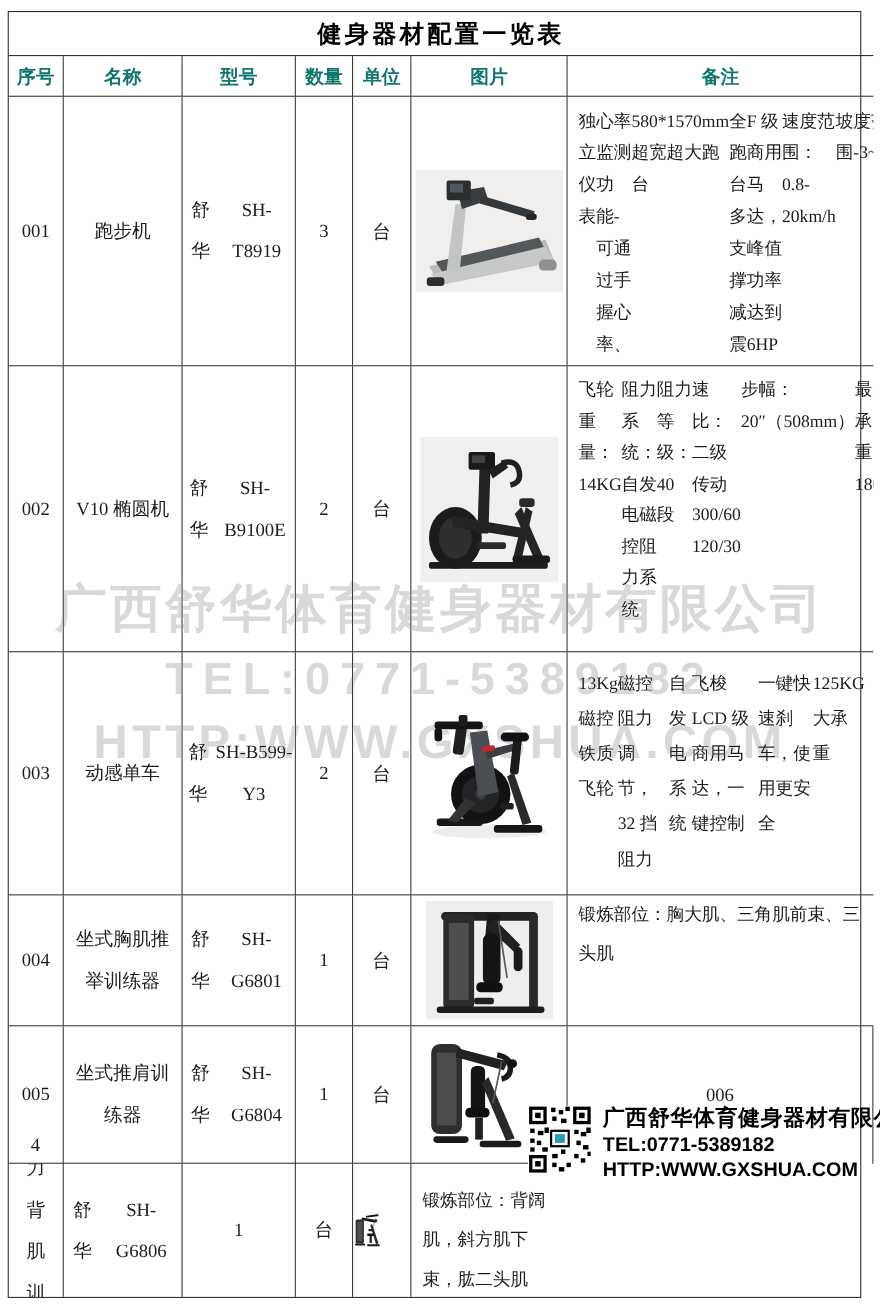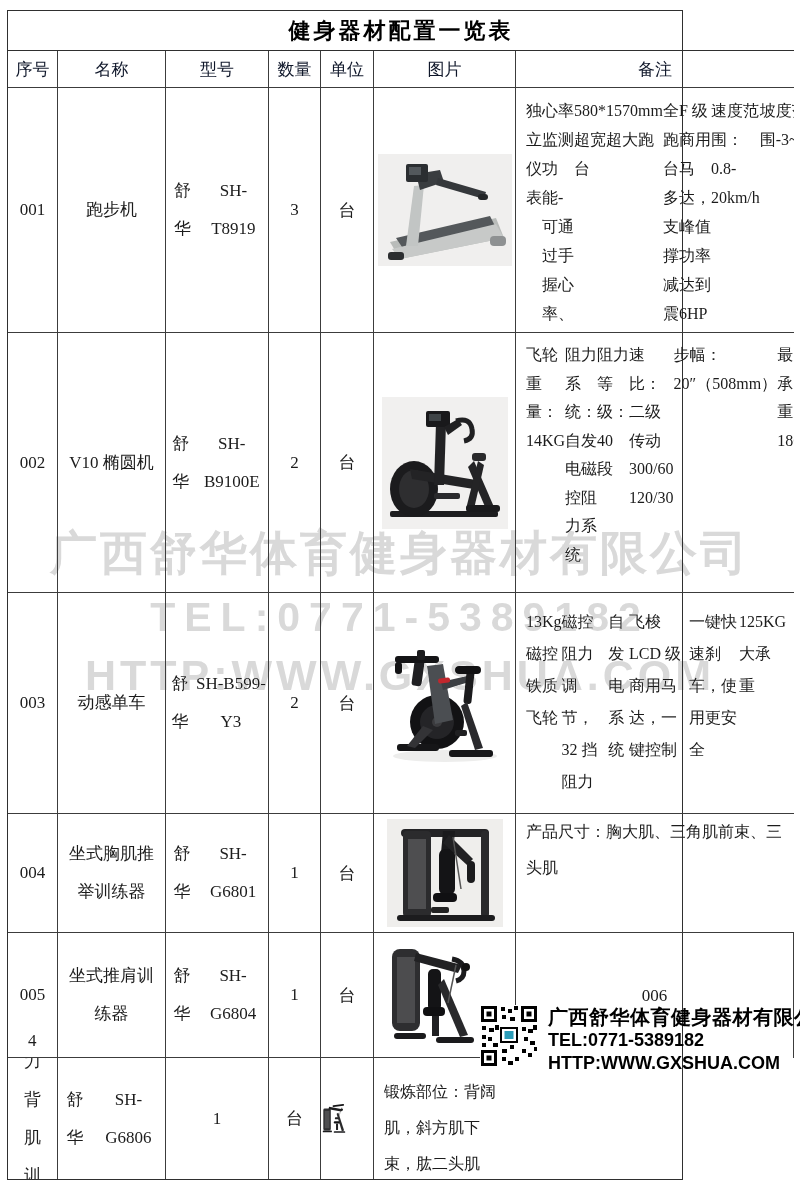--- a/index.html
+++ b/index.html
@@ -12,42 +12,42 @@
     position:absolute; left:0; width:800px; text-align:center;
     font-family:"Liberation Sans", sans-serif; font-weight:bold;
     color:#d9d9d9; white-space:nowrap; pointer-events:none; z-index:5;
     mix-blend-mode:darken;
   }
   .wm1{ top:522px; font-size:47px; letter-spacing:3px; }
   .wm2{ top:594px; font-size:41px; letter-spacing:9px; }
   .wm3{ top:651px; font-size:43px; letter-spacing:4px; }
   
   .tbl{
-    position:absolute; left:7px; top:10px; width:676px;
+    position:absolute; left:7px; top:10px; width:776px;
     border:1px solid #2f2f2f; box-sizing:border-box;
     display:grid;
     grid-template-columns:50px 108px 103px 52px 53px 142px 278px;
     grid-template-rows:40px 37px 245px 260px 221px 119px 125px 121px;
     z-index:1; background:transparent;
   }
   .titlecell{
     grid-column:1/-1; border-bottom:1px solid #2f2f2f;
     display:flex; align-items:center; justify-content:center;
     font-family:"Liberation Sans", sans-serif; font-weight:bold;
     font-size:22px; letter-spacing:3px; color:#000;
   }
   .c{
     border-right:1px solid #3c3c3c; border-bottom:1px solid #3c3c3c;
     box-sizing:border-box; display:flex; align-items:center; justify-content:center;
     font-size:17px; text-align:center; overflow:hidden; position:relative;
   }
   .lastcol{ border-right:none; }
   .lastrow{ border-bottom:none; }
   .hc{
-    font-family:"Liberation Sans", sans-serif; font-weight:normal; font-size:17px; color:#0f172a;
+    font-family:"Liberation Sans", sans-serif; font-weight:bold; font-size:17px; color:#0f766e;
   }
   .c-name{ padding:0 9px; line-height:38px; }
   .c-model{ line-height:38px; }
   .c-remarks{
     flex-direction:row; align-items:flex-start; justify-content:flex-start;
     text-align:left; padding:8px 8px 4px 10px; font-size:16px;
   }
   .c-remarks div{ line-height:29px; }
   .r2rem div{ line-height:28.5px; }
   .r3rem{ padding-top:13px; }
@@ -226,21 +226,21 @@
         <polygon points="56,12 68,12 64,56 52,56" fill="#1a1a1c"></polygon>
         <rect x="52" y="30" width="16" height="46" rx="6" fill="#141416"></rect>
         <rect x="46" y="74" width="24" height="9" rx="4" fill="#101012"></rect>
         <polygon points="62,16 86,40 80,46 56,24" fill="#212123"></polygon>
         <rect x="80" y="42" width="8" height="22" rx="4" fill="#1b1b1d"></rect>
         <line x1="66" y1="18" x2="74" y2="70" stroke="#555" stroke-width="1.5"></line>
         <rect x="44" y="88" width="18" height="6" rx="2" fill="#222"></rect>
       </svg>
     </div>
     <div class="c c-remarks cenrem lastcol">
-        <div>产品尺寸：胸大肌、三角肌前束、三头肌</div>
+        <div>锻炼部位：胸大肌、三角肌前束、三头肌</div>
       </div>
 
     <div class="c">005</div>
     <div class="c c-name">坐式推肩训练器</div>
     <div class="c c-model">
       <div>舒华</div>
       <div>SH-G6804</div>
     </div>
     <div class="c">1</div>
     <div class="c">台</div>

